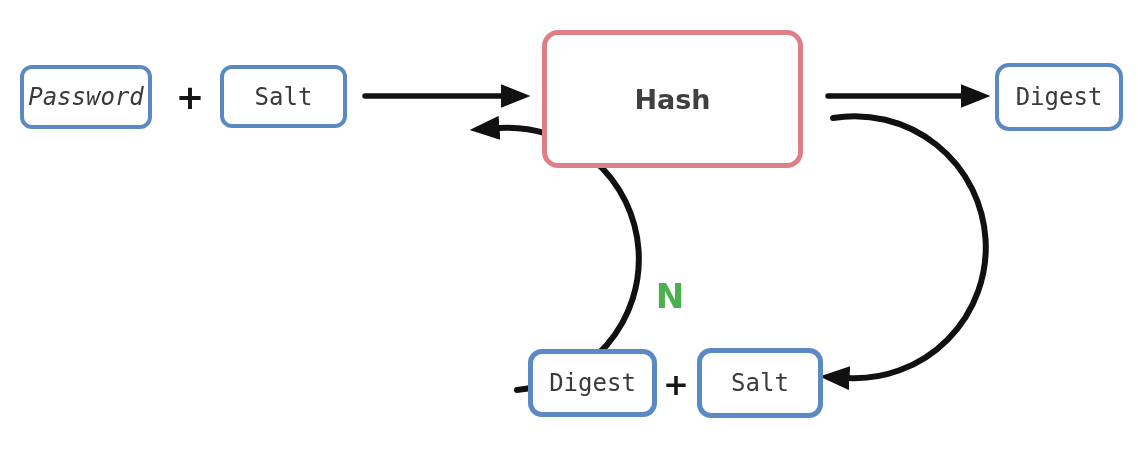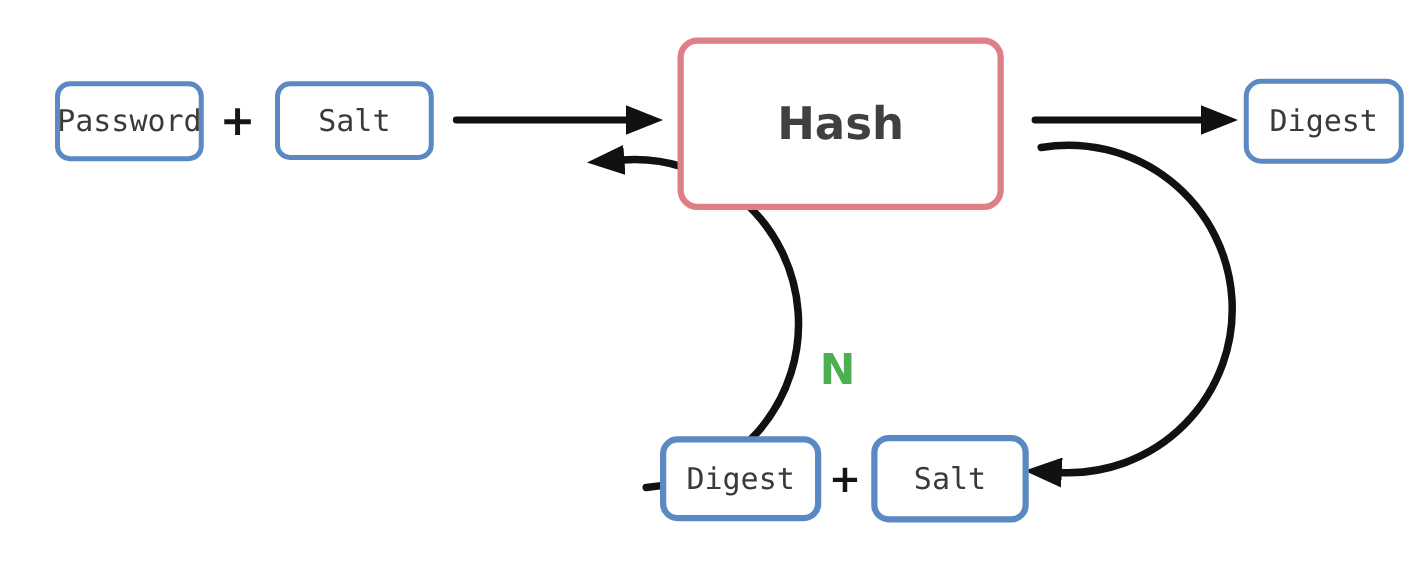--- a/index.html
+++ b/index.html
@@ -25,27 +25,27 @@
   .node{
     position:absolute;z-index:1;
     background:#fff;
     border:4px solid var(--node-border);
     border-radius:12px;
     display:flex;align-items:center;justify-content:center;
     color:var(--label-text);
     font-size:24px;
     box-sizing:border-box;
   }
-  .n-password{left:44px;top:65px;width:119px;height:64px;}
+  .n-password{left:20px;top:65px;width:132px;height:64px;font-style:italic;}
   .n-salt-input{left:220px;top:65px;width:127px;height:63px;}
   .n-hash{
     left:542px;top:30px;width:261px;height:138px;
     border:5px solid var(--hash-border);border-radius:16px;
     font-family:"DejaVu Sans","Liberation Sans",sans-serif;
-    font-weight:bold;font-size:36px;color:#404040;
+    font-weight:bold;font-size:27px;color:#404040;
   }
   .n-digest-output{left:995px;top:63px;width:128px;height:68px;border-radius:14px;}
   .n-digest-feedback{left:528px;top:349px;width:129px;height:68px;border-width:5px;border-radius:14px;}
   .n-salt-feedback{left:697px;top:348px;width:126px;height:70px;border-width:5px;border-radius:14px;}
 
   .plus{
     position:absolute;z-index:1;
     color:#151515;font-weight:bold;
     font-family:"DejaVu Sans","Liberation Sans",sans-serif;
     font-size:34px;line-height:1;

